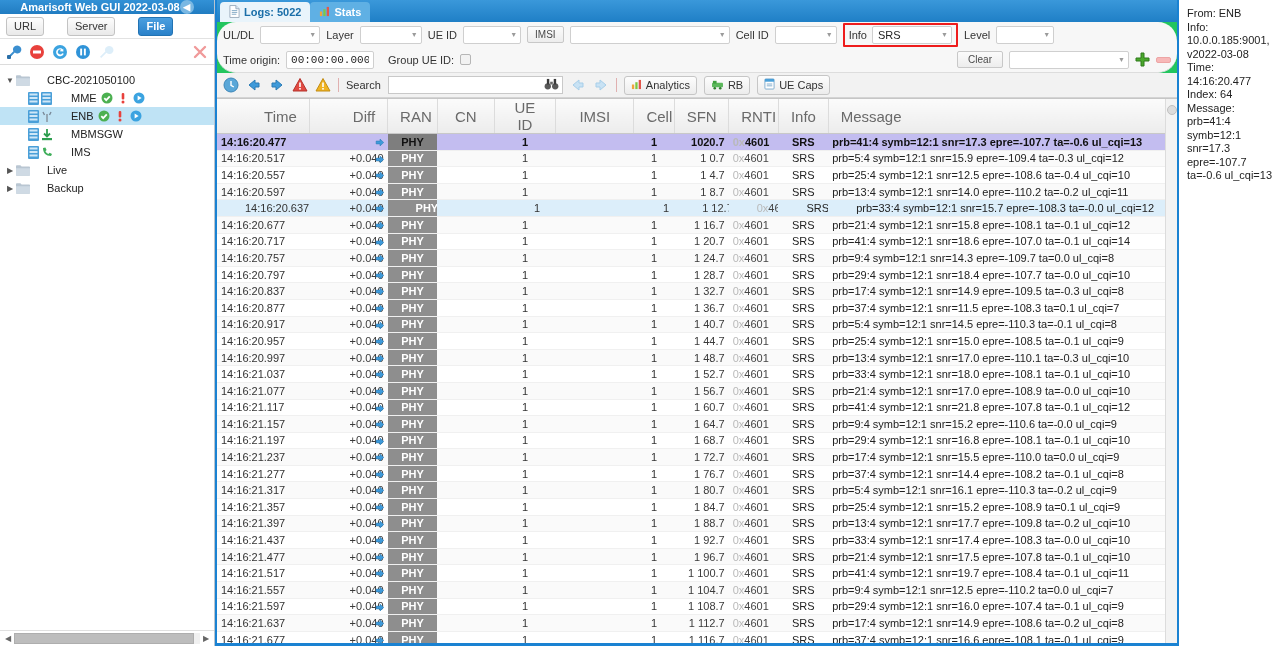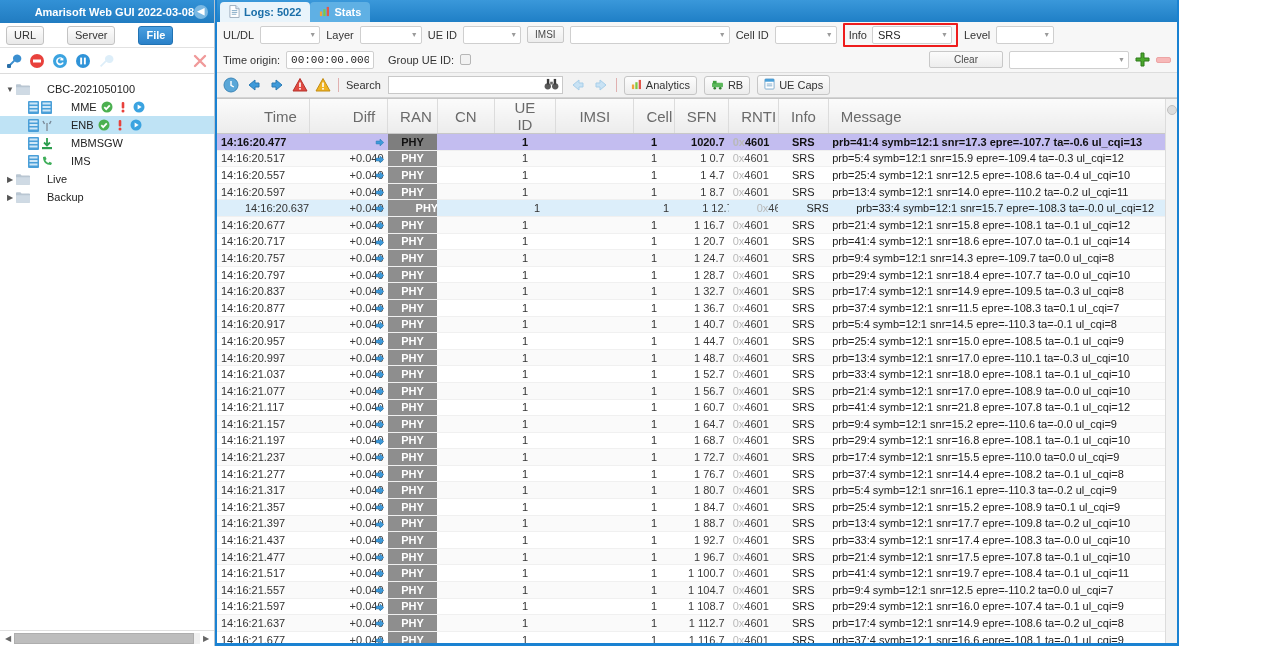--- a/index.html
+++ b/index.html
@@ -16,28 +16,28 @@
   #app { position: relative; width: 1280px; height: 646px; display: flex; }
 
   
   #left-panel {
     width: 215px; height: 646px;
     background: #fff;
     display: flex; flex-direction: column;
     border-right: 1px solid #b9c4cf;
   }
   .title-bar {
-    height: 23px;
+    height: 14px;
     background: linear-gradient(to bottom, #3291d6 0%, #217cc1 100%);
     color: #fff;
     display: flex; align-items: center;
     padding: 0 6px;
     font-weight: bold;
     font-size: 11px;
-    justify-content: flex-end;
+    justify-content: center;
   }
   .title-bar .collapse-btn {
     width: 14px; height: 14px; border-radius: 50%;
     background: #7ab8e3;
     color: #fff; font-size: 9px;
     display: flex; align-items: center; justify-content: center;
     cursor: pointer;
     line-height: 1;
   }
   .btn-row {
@@ -141,20 +141,21 @@
     cursor: pointer;
     color: #1a6ea8;
     background: #cfe6f5;
   }
   .tab.active { background: #e9f4fb; color: #1a6ea8; }
   .tab.alt { background: #5fb0e4; color: #fff; }
 
   #filters {
     background: #f7f7f7;
     border-bottom: 1px solid #dddddd;
+    border-radius: 19px;
   }
   .frow {
     display: flex; align-items: center;
     height: 25px;
     padding: 0 6px;
     gap: 6px;
     font-size: 11px;
   }
   .flabel { color: #333; white-space: nowrap; }
   .fsel {
@@ -521,21 +522,21 @@
             <span class="car">▼</span>
           </span>
       </div>
 
       <div class="frow">
         <span class="flabel">Time origin:</span>
         <input class="tinput" style="width: 88px;" value="00:00:00.000">
         <span class="flabel" style="margin-left:8px">Group UE ID:</span>
         <span class="chk"></span>
         <span class="spacer"></span>
-        <button class="imsi-btn" style="padding:2px 24px">Clear</button>
+        <button class="imsi-btn" style="padding:2px 10px">Clear</button>
         <span class="fsel w120">
             <span></span>
             <span class="car">▼</span>
           </span>
         <span class="plus-ic">
           <svg viewBox="0 0 15 15" width="15" height="15">
               <path d="M6 1h3v5h5v3H9v5H6V9H1V6h5z" fill="#4aa82c" stroke="#2f7a1c"></path>
             </svg>
         </span>
         <span class="minus-ic"></span>
@@ -1146,19 +1147,24 @@
             </tr>
           </tbody>
       </table>
       <div id="vscroll">
         <div id="vthumb"></div>
       </div>
     </div>
   </div>
 
   <div id="right-panel">
+    <div id="detail-text">From: ENB
+Info: 10.0.0.185:9001, v2022-03-08
+Time: 14:16:20.477
+Index: 64
+Message: prb=41:4 symb=12:1 snr=17.3 epre=-107.7 ta=-0.6 ul_cqi=13</div>
     <span id="cursor">
       <svg width="12" height="18" viewBox="0 0 12 18">
           <path d="M1 1l9 9H5.5l2.3 5.3-2 .9L3.6 11 1 13.6z" fill="#222" stroke="#fff" stroke-width=".8"></path>
         </svg>
     </span>
   </div>
 </div>
 
 </body></html>

